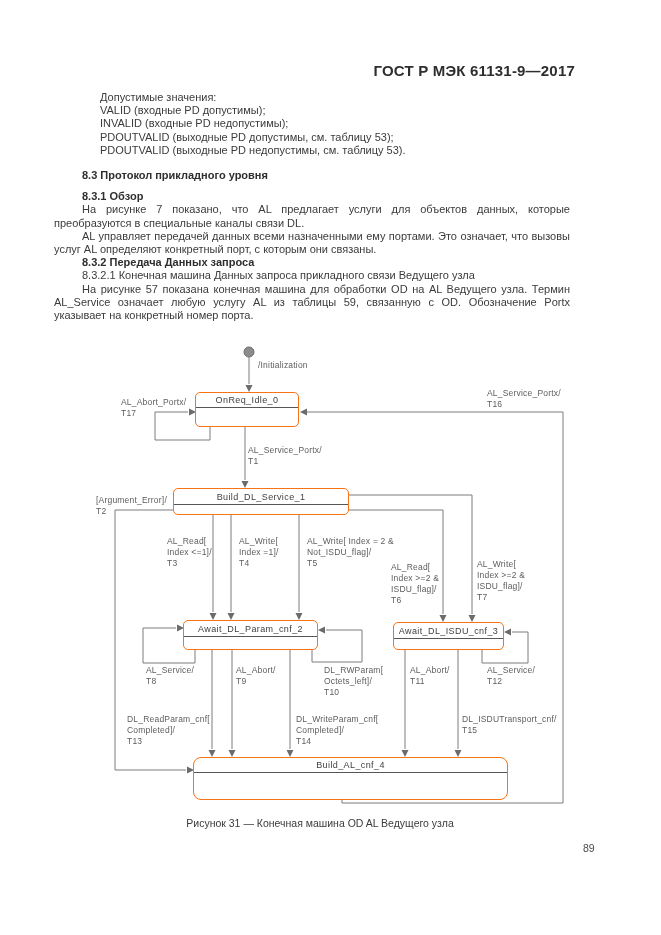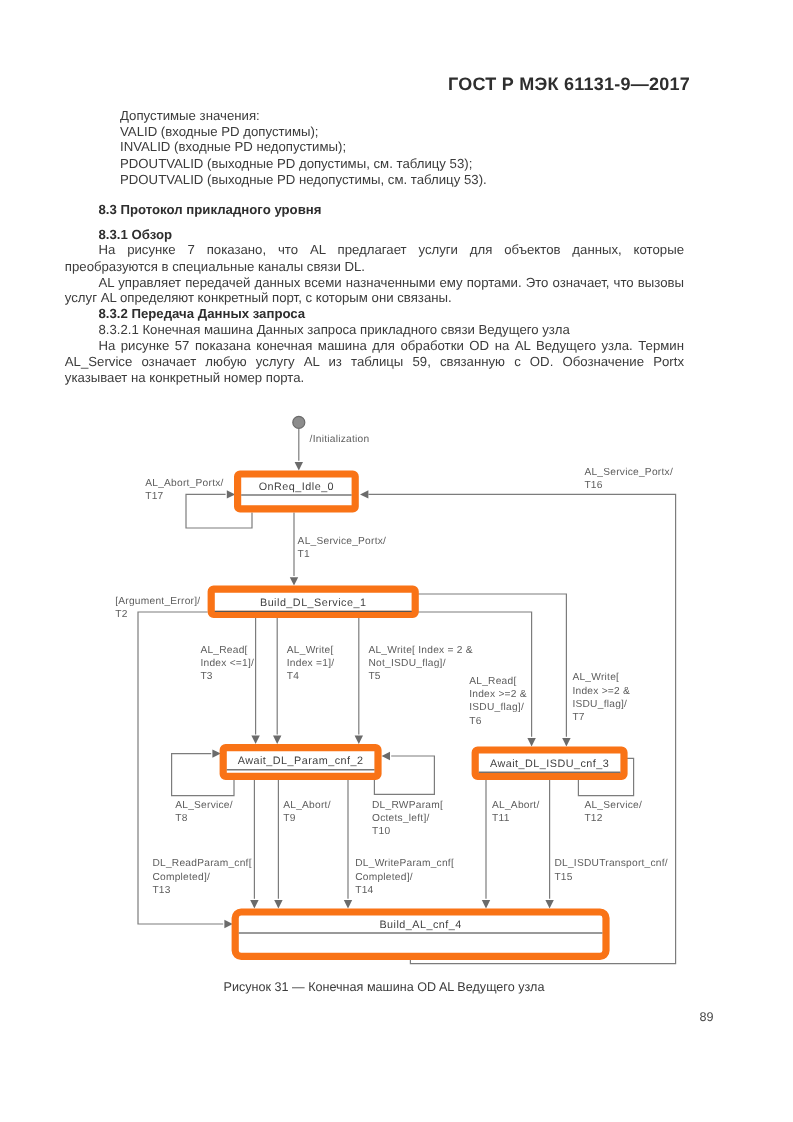--- a/index.html
+++ b/index.html
@@ -20,21 +20,21 @@
   .intro div{white-space:nowrap;}
   .h-bold{font-weight:bold;text-indent:28px;color:#2e2e2e;}
   .mt1{margin-top:12px;}
   .mt2{margin-top:8px;}
   .para{margin:0;text-indent:28px;text-align:justify;}
   .plain{margin:0;text-indent:28px;}
   
   .diagram-svg{position:absolute;left:0;top:0;width:661px;height:935px;}
   .state{
     position:absolute;box-sizing:border-box;background:#fff;
-    border:6px solid #f97316;border-radius:5px;
+    border:1px solid #f97316;border-radius:5px;
   }
   .state-title{
     box-sizing:border-box;border-bottom:1px solid #565656;
     display:flex;align-items:center;justify-content:center;
     font-size:9px;color:#3f3f3f;letter-spacing:.4px;white-space:nowrap;
   }
   .state-body{flex:1;}
   .tlabel{
     position:absolute;font-size:8.5px;line-height:11px;color:#5d5d5d;
     white-space:pre-line;letter-spacing:.2px;
@@ -157,21 +157,21 @@
   <div class="state" style="left:173px;top:488px;width:176px;height:27px;">
     <div class="state-title" style="height:16px;">Build_DL_Service_1</div>
     <div class="state-body"></div>
   </div>
 
   <div class="state" style="left:183px;top:620px;width:135px;height:30px;">
     <div class="state-title" style="height:16px;">Await_DL_Param_cnf_2</div>
     <div class="state-body"></div>
   </div>
 
-  <div class="state" style="left:393px;top:622px;width:130px;height:28px;">
+  <div class="state" style="left:393px;top:622px;width:111px;height:28px;">
     <div class="state-title" style="height:16px;">Await_DL_ISDU_cnf_3</div>
     <div class="state-body"></div>
   </div>
 
   <div class="state" style="left:193px;top:757px;width:315px;height:43px;border-radius:8px;">
     <div class="state-title" style="height:15px;">Build_AL_cnf_4</div>
     <div class="state-body"></div>
   </div>
 
   <div class="tlabel" style="left:258px;top:360px;">/Initialization</div>
@@ -197,21 +197,21 @@
 ISDU_flag]/
 T6</div>
   <div class="tlabel" style="left:477px;top:559px;">AL_Write[
 Index &gt;=2 &amp;
 ISDU_flag]/
 T7</div>
   <div class="tlabel" style="left:146px;top:665px;">AL_Service/
 T8</div>
   <div class="tlabel" style="left:236px;top:665px;">AL_Abort/
 T9</div>
-  <div class="tlabel" style="left:310px;top:665px;">DL_RWParam[
+  <div class="tlabel" style="left:324px;top:665px;">DL_RWParam[
 Octets_left]/
 T10</div>
   <div class="tlabel" style="left:410px;top:665px;">AL_Abort/
 T11</div>
   <div class="tlabel" style="left:487px;top:665px;">AL_Service/
 T12</div>
   <div class="tlabel" style="left:127px;top:714px;">DL_ReadParam_cnf[
 Completed]/
 T13</div>
   <div class="tlabel" style="left:296px;top:714px;">DL_WriteParam_cnf[

